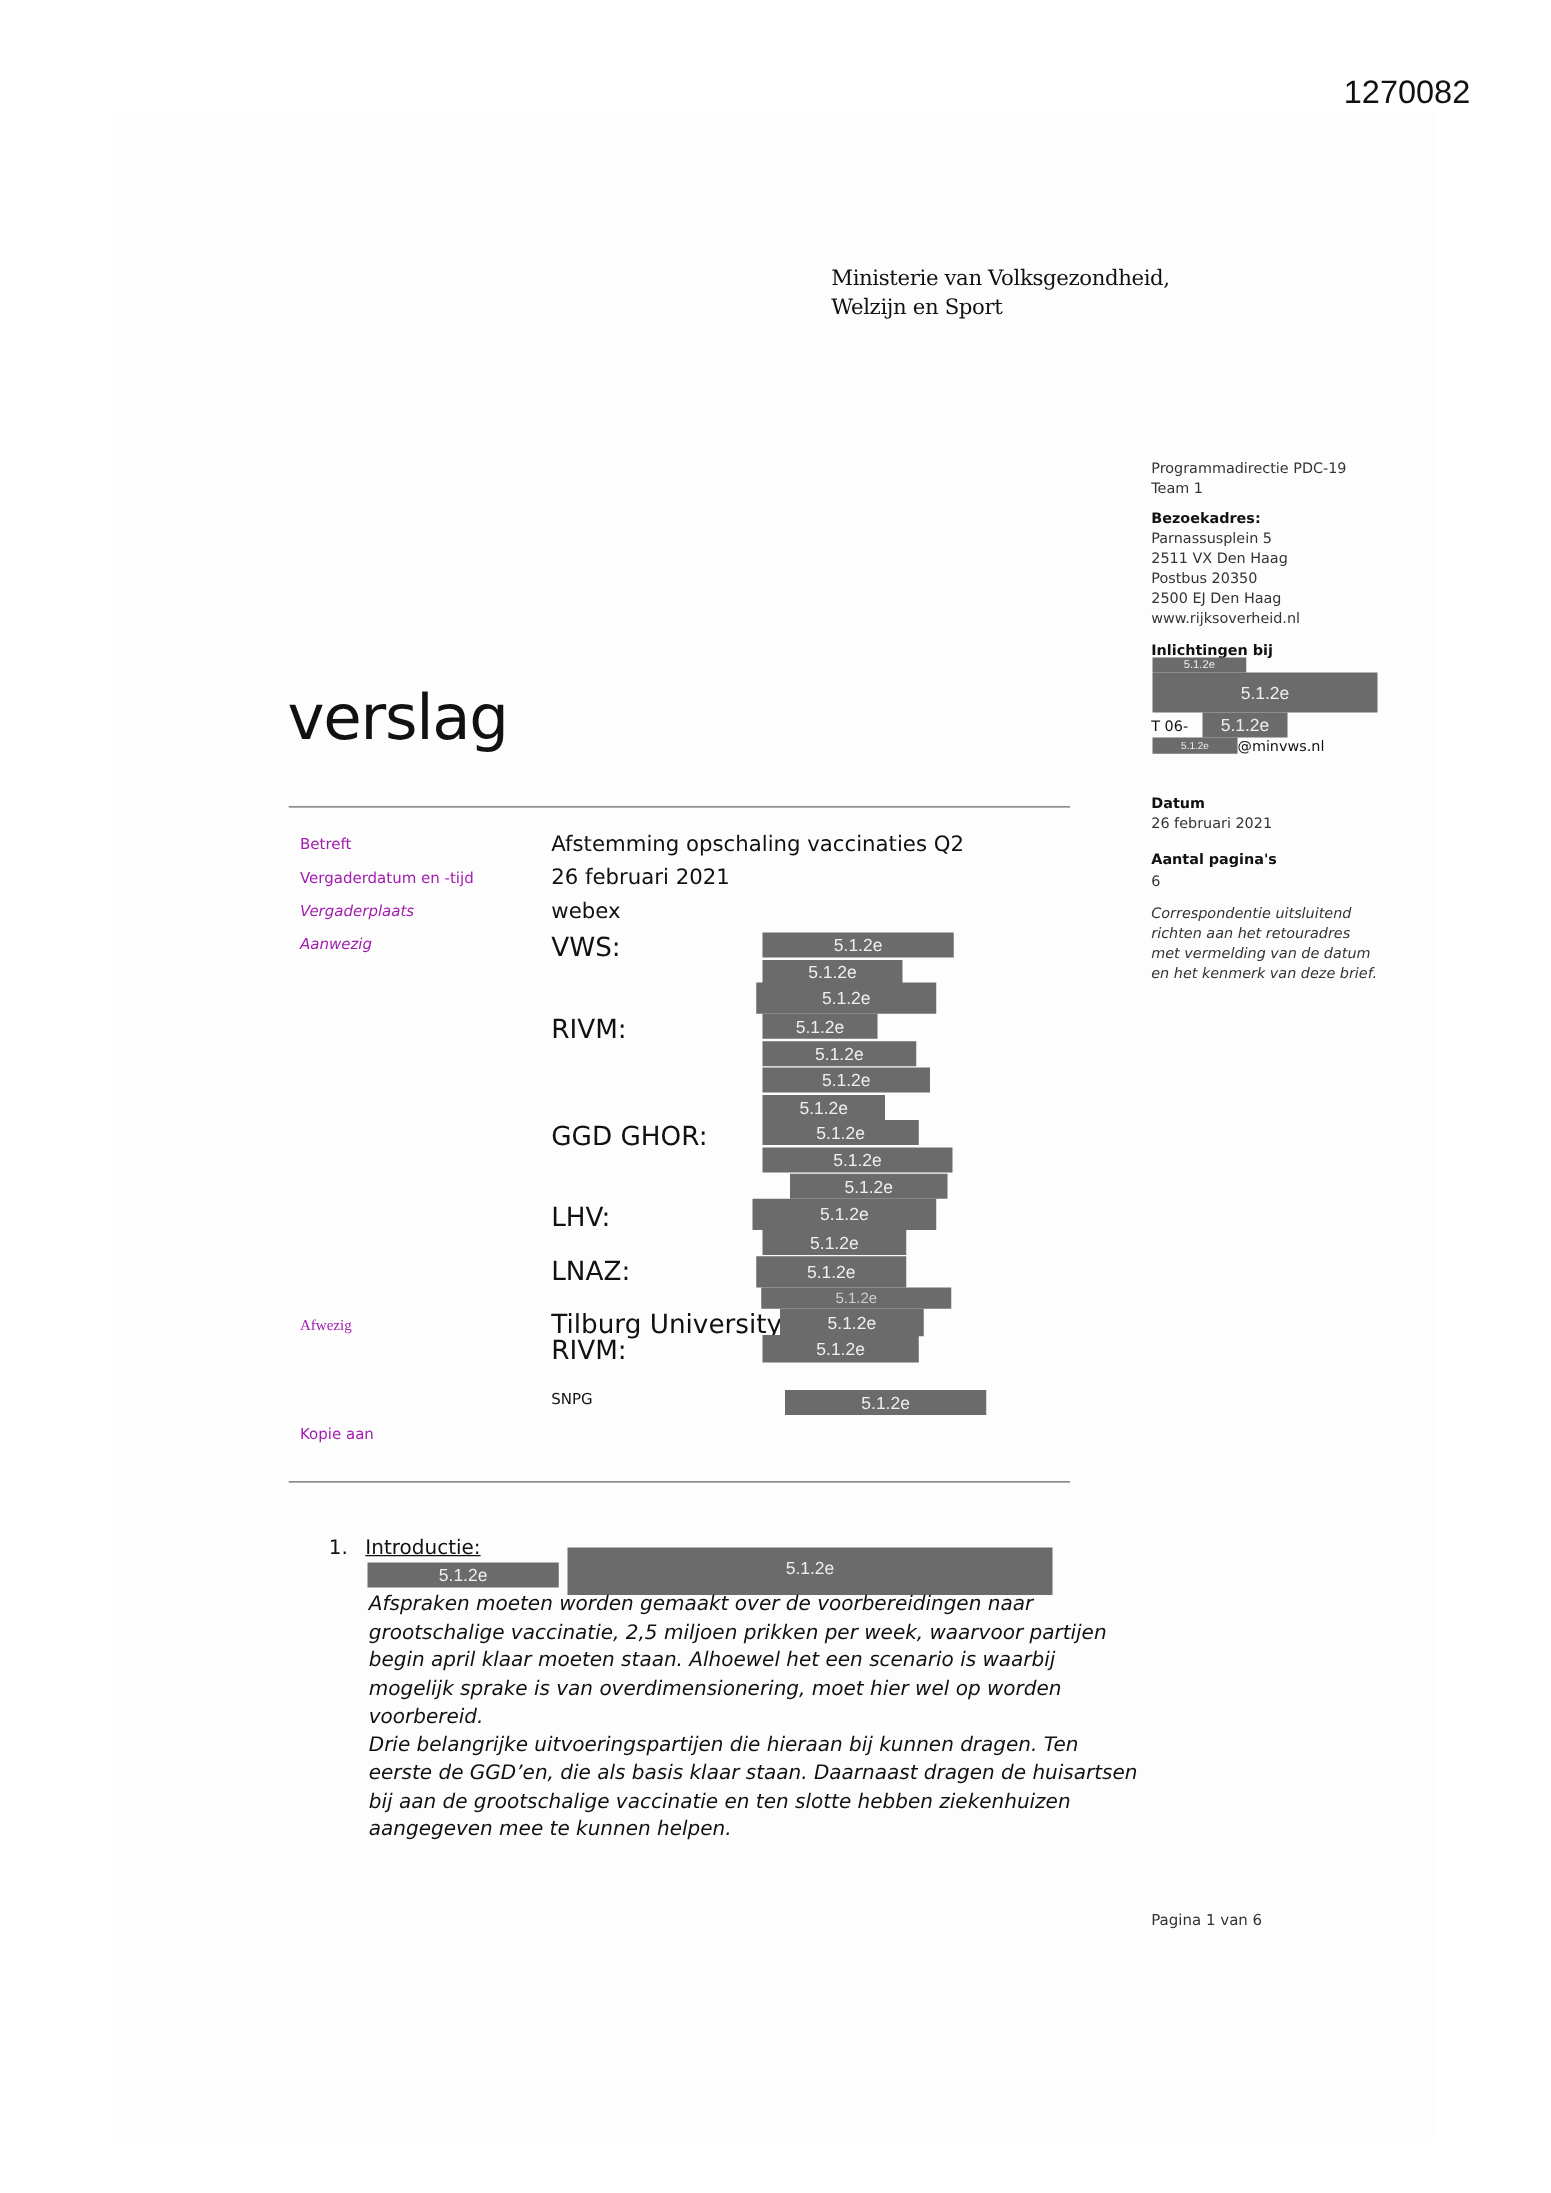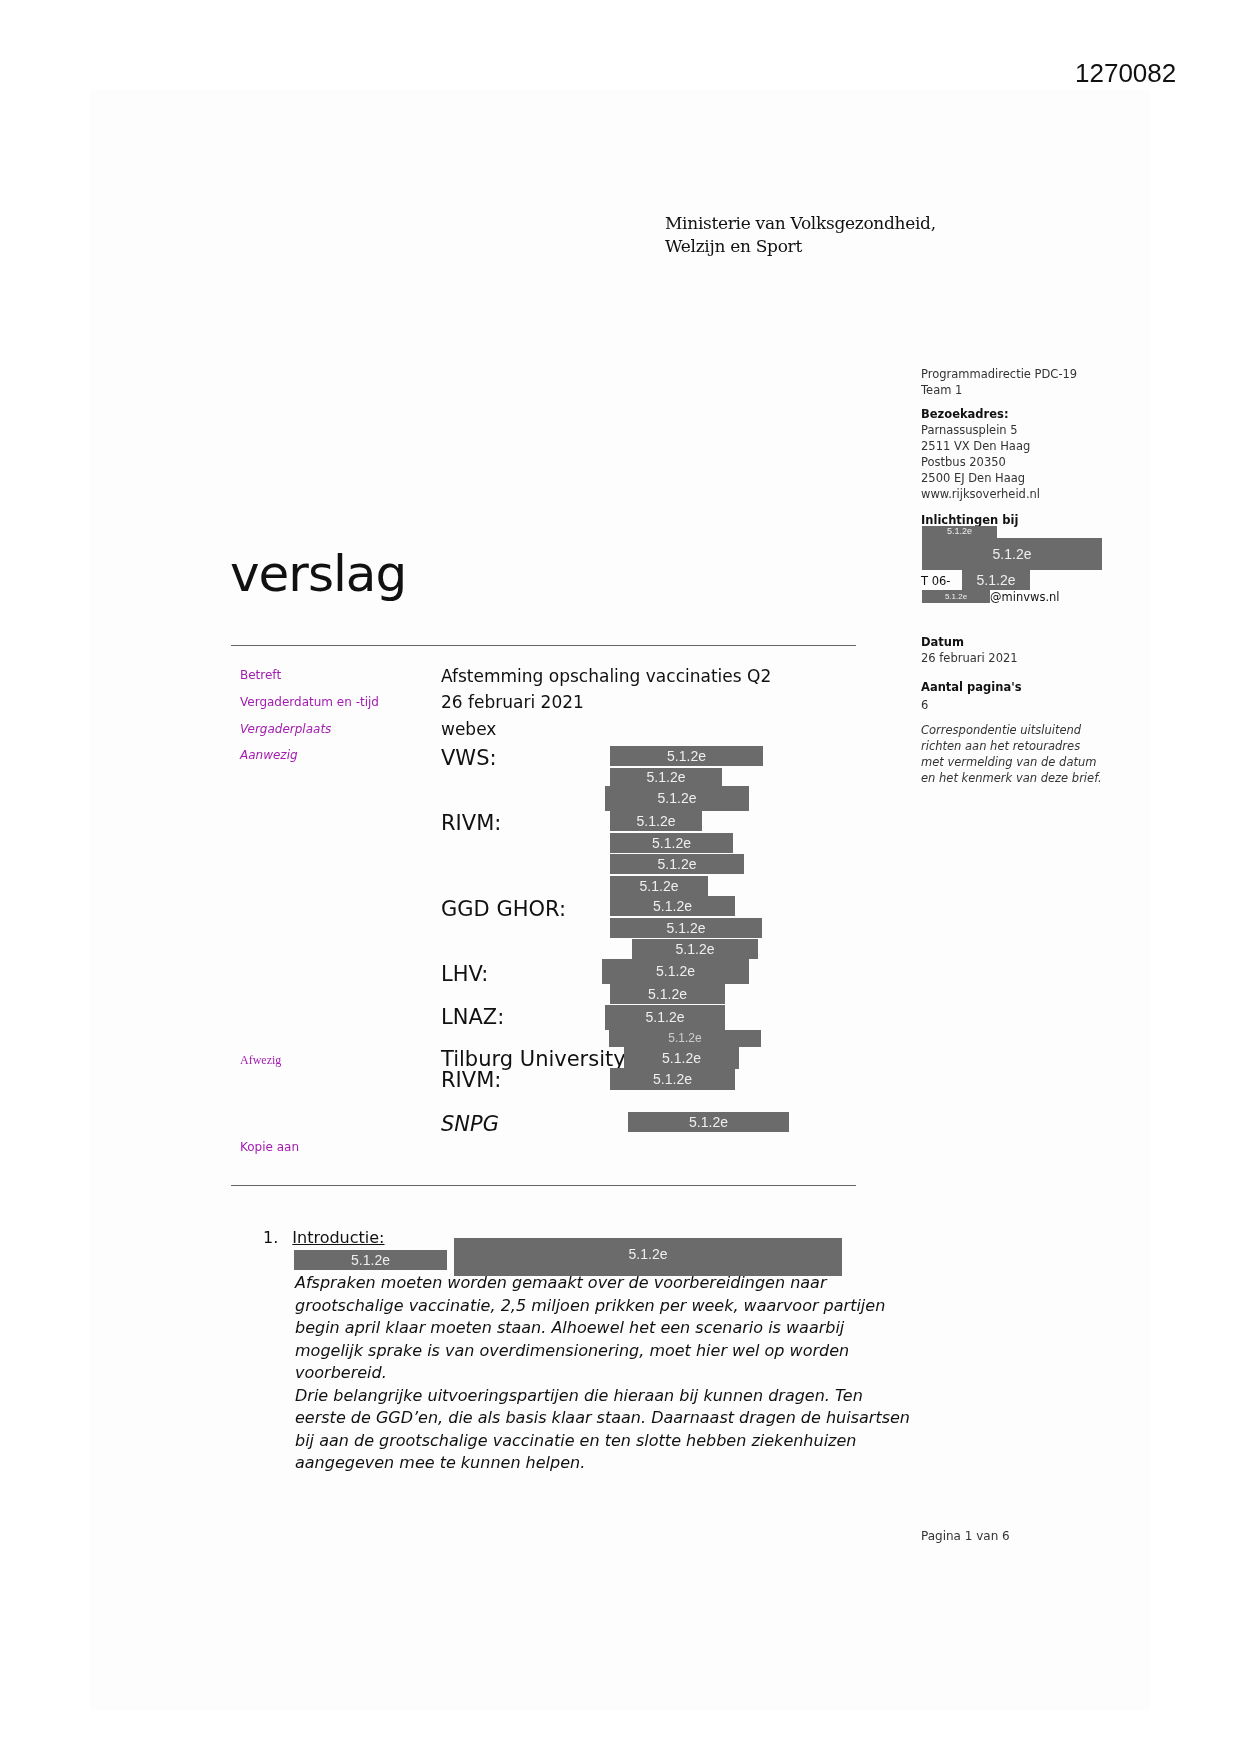--- a/index.html
+++ b/index.html
@@ -94,21 +94,21 @@
 <div class="redact" style="left:610px;top:918px;width:152px;height:20px;font-size:14px;line-height:20px;">5.1.2e</div>
 <div class="redact" style="left:632px;top:939px;width:126px;height:20px;font-size:14px;line-height:20px;">5.1.2e</div>
 <div class="redact" style="left:602px;top:959px;width:147px;height:25px;font-size:14px;line-height:25px;">5.1.2e</div>
 <div class="redact" style="left:610px;top:984px;width:115px;height:20px;font-size:14px;line-height:20px;">5.1.2e</div>
 <div class="redact" style="left:605px;top:1005px;width:120px;height:25px;font-size:14px;line-height:25px;">5.1.2e</div>
 <div class="redact" style="left:609px;top:1030px;width:152px;height:17px;font-size:12px;line-height:17px;color:#cfcfcf;">5.1.2e</div>
 <div class="redact" style="left:624px;top:1047px;width:115px;height:22px;font-size:14px;line-height:22px;">5.1.2e</div>
 <div class="redact" style="left:610px;top:1068px;width:125px;height:22px;font-size:14px;line-height:22px;">5.1.2e</div>
 
 <div class="lbl" style="top:1053px;font-family:Liberation Serif, serif;">Afwezig</div>
-<div class="val" style="top:1112px;font-size:21px;font-style:italic;">SNPG</div>
+<div class="val" style="top:1112px;font-size:12px;">SNPG</div>
 <div class="redact" style="left:628px;top:1112px;width:161px;height:20px;font-size:14px;line-height:20px;">5.1.2e</div>
 <div class="lbl" style="top:1140px;">Kopie aan</div>
 
 <div class="rule" style="top:1185px;"></div>
 
 <div class="sec-heading">
   <span>1.</span><span class="t">Introductie:</span>
 </div>
 <div class="redact" style="left:294px;top:1250px;width:153px;height:20px;font-size:14px;line-height:20px;">5.1.2e</div>
 <div class="redact" style="left:454px;top:1238px;width:388px;height:38px;font-size:14px;line-height:32px;">5.1.2e</div>

